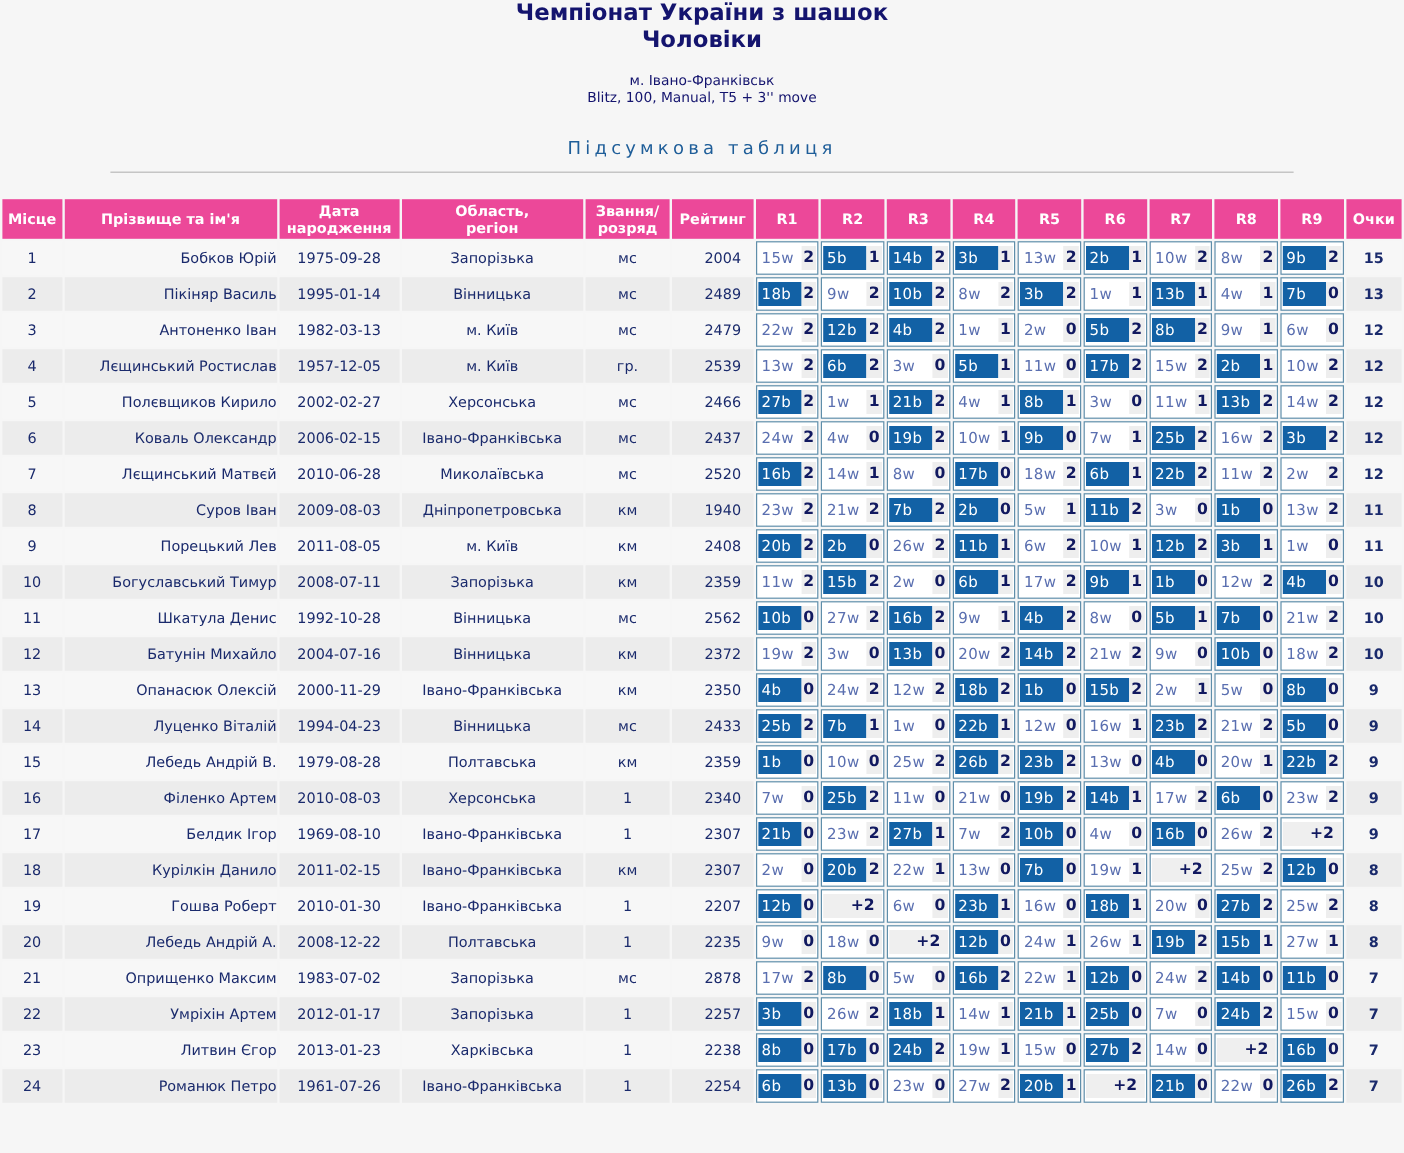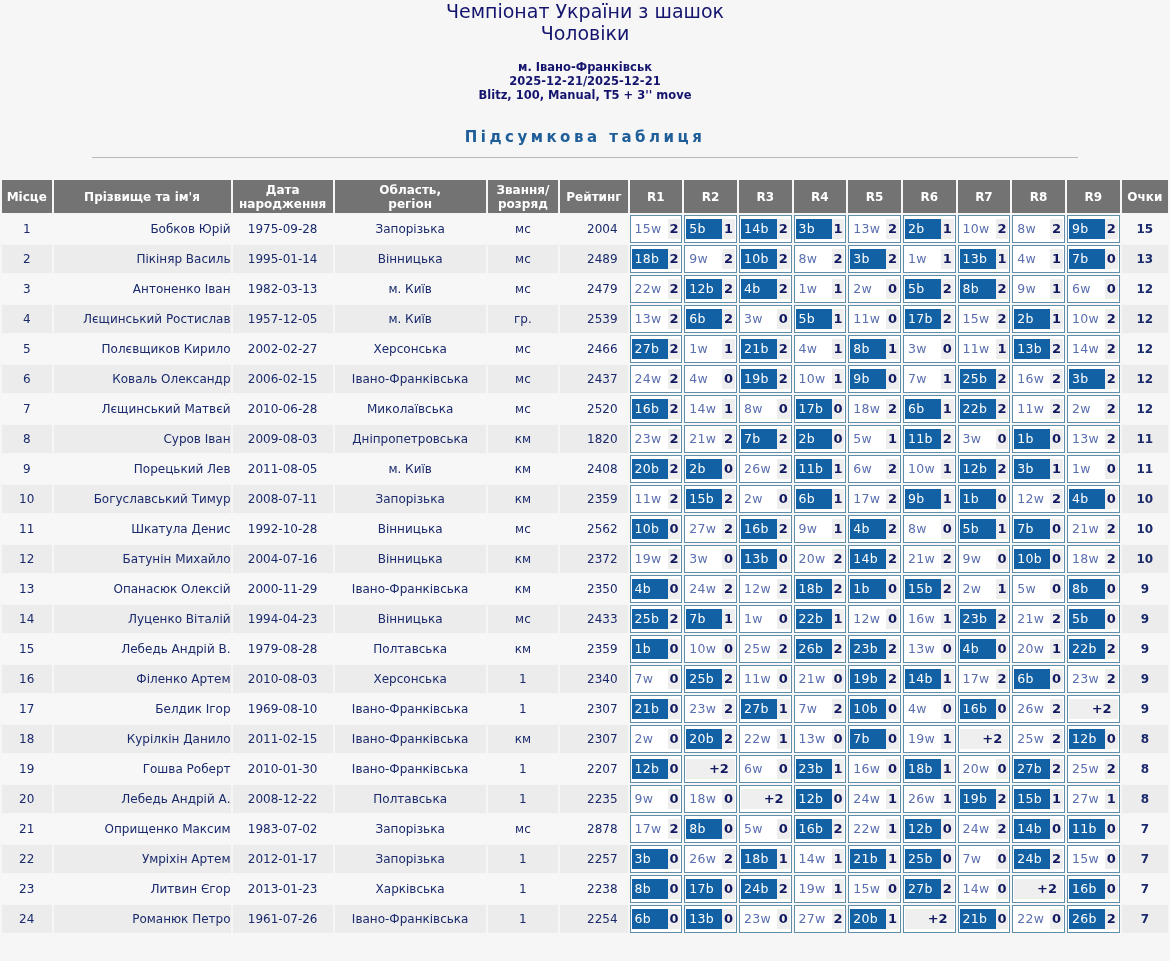--- a/index.html
+++ b/index.html
@@ -1,23 +1,23 @@
 <!DOCTYPE html>
 <html><head>
 <meta charset="utf-8">
 <style>
   html, body { margin:0; padding:0; }
   body { background:#f6f6f6; width:1170px; height:961px; overflow:hidden; font-family:"DejaVu Sans", sans-serif; color:#1a2a6c; }
   .hdr { text-align:center; }
-  .t1 { font-family:"DejaVu Sans", sans-serif; font-weight:normal; font-size:19px; color:#14146e; line-height:22px; margin-top:0; padding-top:0;text-align:center; }
-  .meta { font-weight:bold; font-size:11.5px; color:#14146e; line-height:14px; margin-top:16px; }
-  .subtitle { font-weight:bold; font-size:15px; color:#1f5e99; letter-spacing:3.5px; margin-top:26px; }
+  .t1 { font-family:"DejaVu Sans", sans-serif; font-weight:bold; font-size:19px; color:#14146e; line-height:22px; margin-top:0; padding-top:0;text-align:center; }
+  .meta { font-weight:normal; font-size:11.5px; color:#14146e; line-height:14px; margin-top:16px; }
+  .subtitle { font-weight:normal; font-size:15px; color:#1f5e99; letter-spacing:3.5px; margin-top:26px; }
   .hr { width:986px; margin:11px auto 0 auto; border-top:1px solid #b8b8b8; }
   table { border-collapse:separate; border-spacing:2px; margin-left:0px; margin-top:20px; font-size:12px; }
-  th { background:#737373; color:#fff; font-weight:bold; font-size:12px; height:33px; padding:0 2px; line-height:14px; }
+  th { background:#ec4899; color:#fff; font-weight:bold; font-size:12px; height:33px; padding:0 2px; line-height:14px; }
   td { height:24px; padding:0; color:#1a2a6c; }
   tr.odd td.plain { background:#f7f7f7; }
   tr.even td.plain { background:#ececec; }
   td.c { text-align:center; }
   td.name { padding-left:6px; text-align:right; }
   td.r { text-align:right; padding-right:10px; }
   td.pts { text-align:center; font-weight:bold; }
   td.rc { border:1px solid #5f8eaa; background:#fff; padding:1px; }
   .cell { display:flex; height:20px; align-items:stretch; }
   .opp { width:33px; font-size:12.5px; line-height:20px; padding-left:3px; color:#5a6fb0; letter-spacing:0.3px; }
@@ -26,21 +26,20 @@
   .bye { flex:1; text-align:right; padding-right:6px; font-weight:bold; line-height:20px; background:#efefef; color:#111960; font-size:13px; }
 </style>
 </head>
 <body>
 
 <div class="hdr">
   <div class="t1">Чемпіонат України з шашок</div>
   <div class="t1">Чоловіки</div>
   <div class="meta">
     <div>м. Івано-Франківськ</div>
-    <div>2025-12-21/2025-12-21</div>
     <div>Blitz, 100, Manual, T5 + 3'' move</div>
   </div>
   <div class="subtitle">Підсумкова таблиця</div>
   <div class="hr"></div>
 </div>
 
 <table>
   <thead>
     <tr>
       <th style="width:46px">Місце</th>
@@ -502,21 +501,21 @@
           </div>
         </td>
         <td class="plain pts">12</td>
       </tr>
       <tr class="even">
         <td class="plain c">8</td>
         <td class="plain name">Суров Іван</td>
         <td class="plain c">2009-08-03</td>
         <td class="plain c">Дніпропетровська</td>
         <td class="plain c">км</td>
-        <td class="plain r">1820</td>
+        <td class="plain r">1940</td>
         <td class="rc">
           <div class="cell">
             <span class="opp">23w</span>
             <span class="sc">2</span>
           </div>
         </td>
         <td class="rc">
           <div class="cell">
             <span class="opp">21w</span>
             <span class="sc">2</span>

